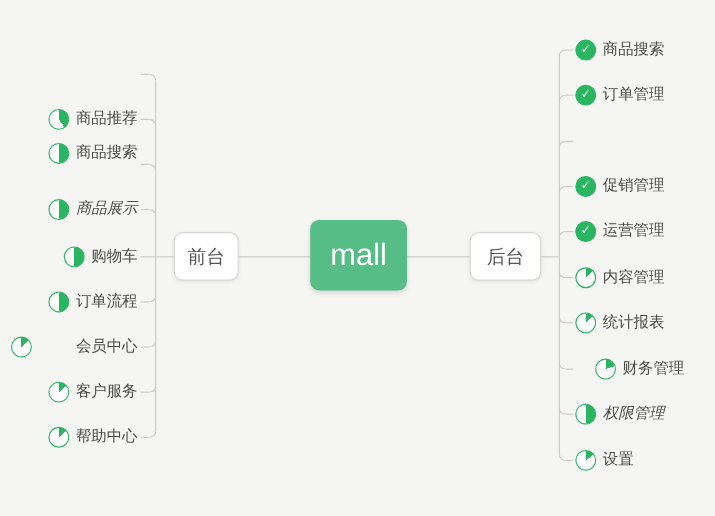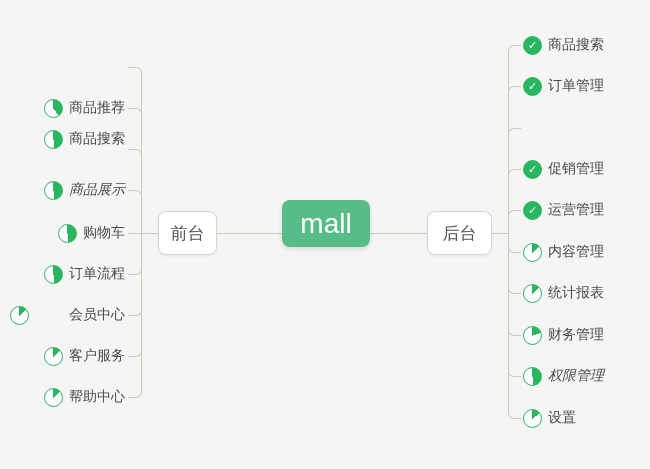--- a/index.html
+++ b/index.html
@@ -79,21 +79,21 @@
   <div class="line" style="left:514px; top:252px; width:7px; height:1px;"></div>
   <div class="corner bl" style="left:508px; top:288px;"></div>
   <div class="line" style="left:514px; top:293px; width:7px; height:1px;"></div>
   <div class="corner bl" style="left:508px; top:330px;"></div>
   <div class="line" style="left:514px; top:335px; width:7px; height:1px;"></div>
   <div class="corner bl" style="left:508px; top:371px;"></div>
   <div class="line" style="left:514px; top:376px; width:7px; height:1px;"></div>
   <div class="corner bl" style="left:508px; top:413px;"></div>
   <div class="line" style="left:514px; top:418px; width:7px; height:1px;"></div>
 
-  <div class="node root" style="left:282px; top:200px; width:88px; height:47px;">
+  <div class="node root" style="left:282px; top:200px; width:88px; height:64px;">
     <span>mall</span>
   </div>
   <div class="node" style="left:158px; top:211px; width:59px; height:44px;">
     <span>前台</span>
   </div>
   <div class="node" style="left:427px; top:211px; width:65px; height:44px;">
     <span>后台</span>
   </div>
 
   <div class="row" style="right:525px; top:98px;">
@@ -146,21 +146,21 @@
     <span>运营管理</span>
   </div>
   <div class="row" style="left:523px; top:242px;">
     <span class="pie" style="background: conic-gradient(rgb(42, 181, 97) 13%, rgb(255, 255, 255) 13%);"></span>
     <span>内容管理</span>
   </div>
   <div class="row" style="left:523px; top:283px;">
     <span class="pie" style="background: conic-gradient(rgb(42, 181, 97) 13%, rgb(255, 255, 255) 13%);"></span>
     <span>统计报表</span>
   </div>
-  <div class="row" style="left:523px; top:325px;justify-content:flex-end;">
+  <div class="row" style="left:541px; top:325px;justify-content:flex-end;">
     <span class="pie" style="background: conic-gradient(rgb(42, 181, 97) 20%, rgb(255, 255, 255) 20%);"></span>
     <span>财务管理</span>
   </div>
   <div class="row" style="left:523px; top:366px;font-style:italic;">
     <span class="pie" style="background: conic-gradient(rgb(42, 181, 97) 50%, rgb(255, 255, 255) 50%);"></span>
     <span>权限管理</span>
   </div>
   <div class="row" style="left:523px; top:408px;">
     <span class="pie" style="background: conic-gradient(rgb(42, 181, 97) 15%, rgb(255, 255, 255) 15%);"></span>
     <span>设置</span>

